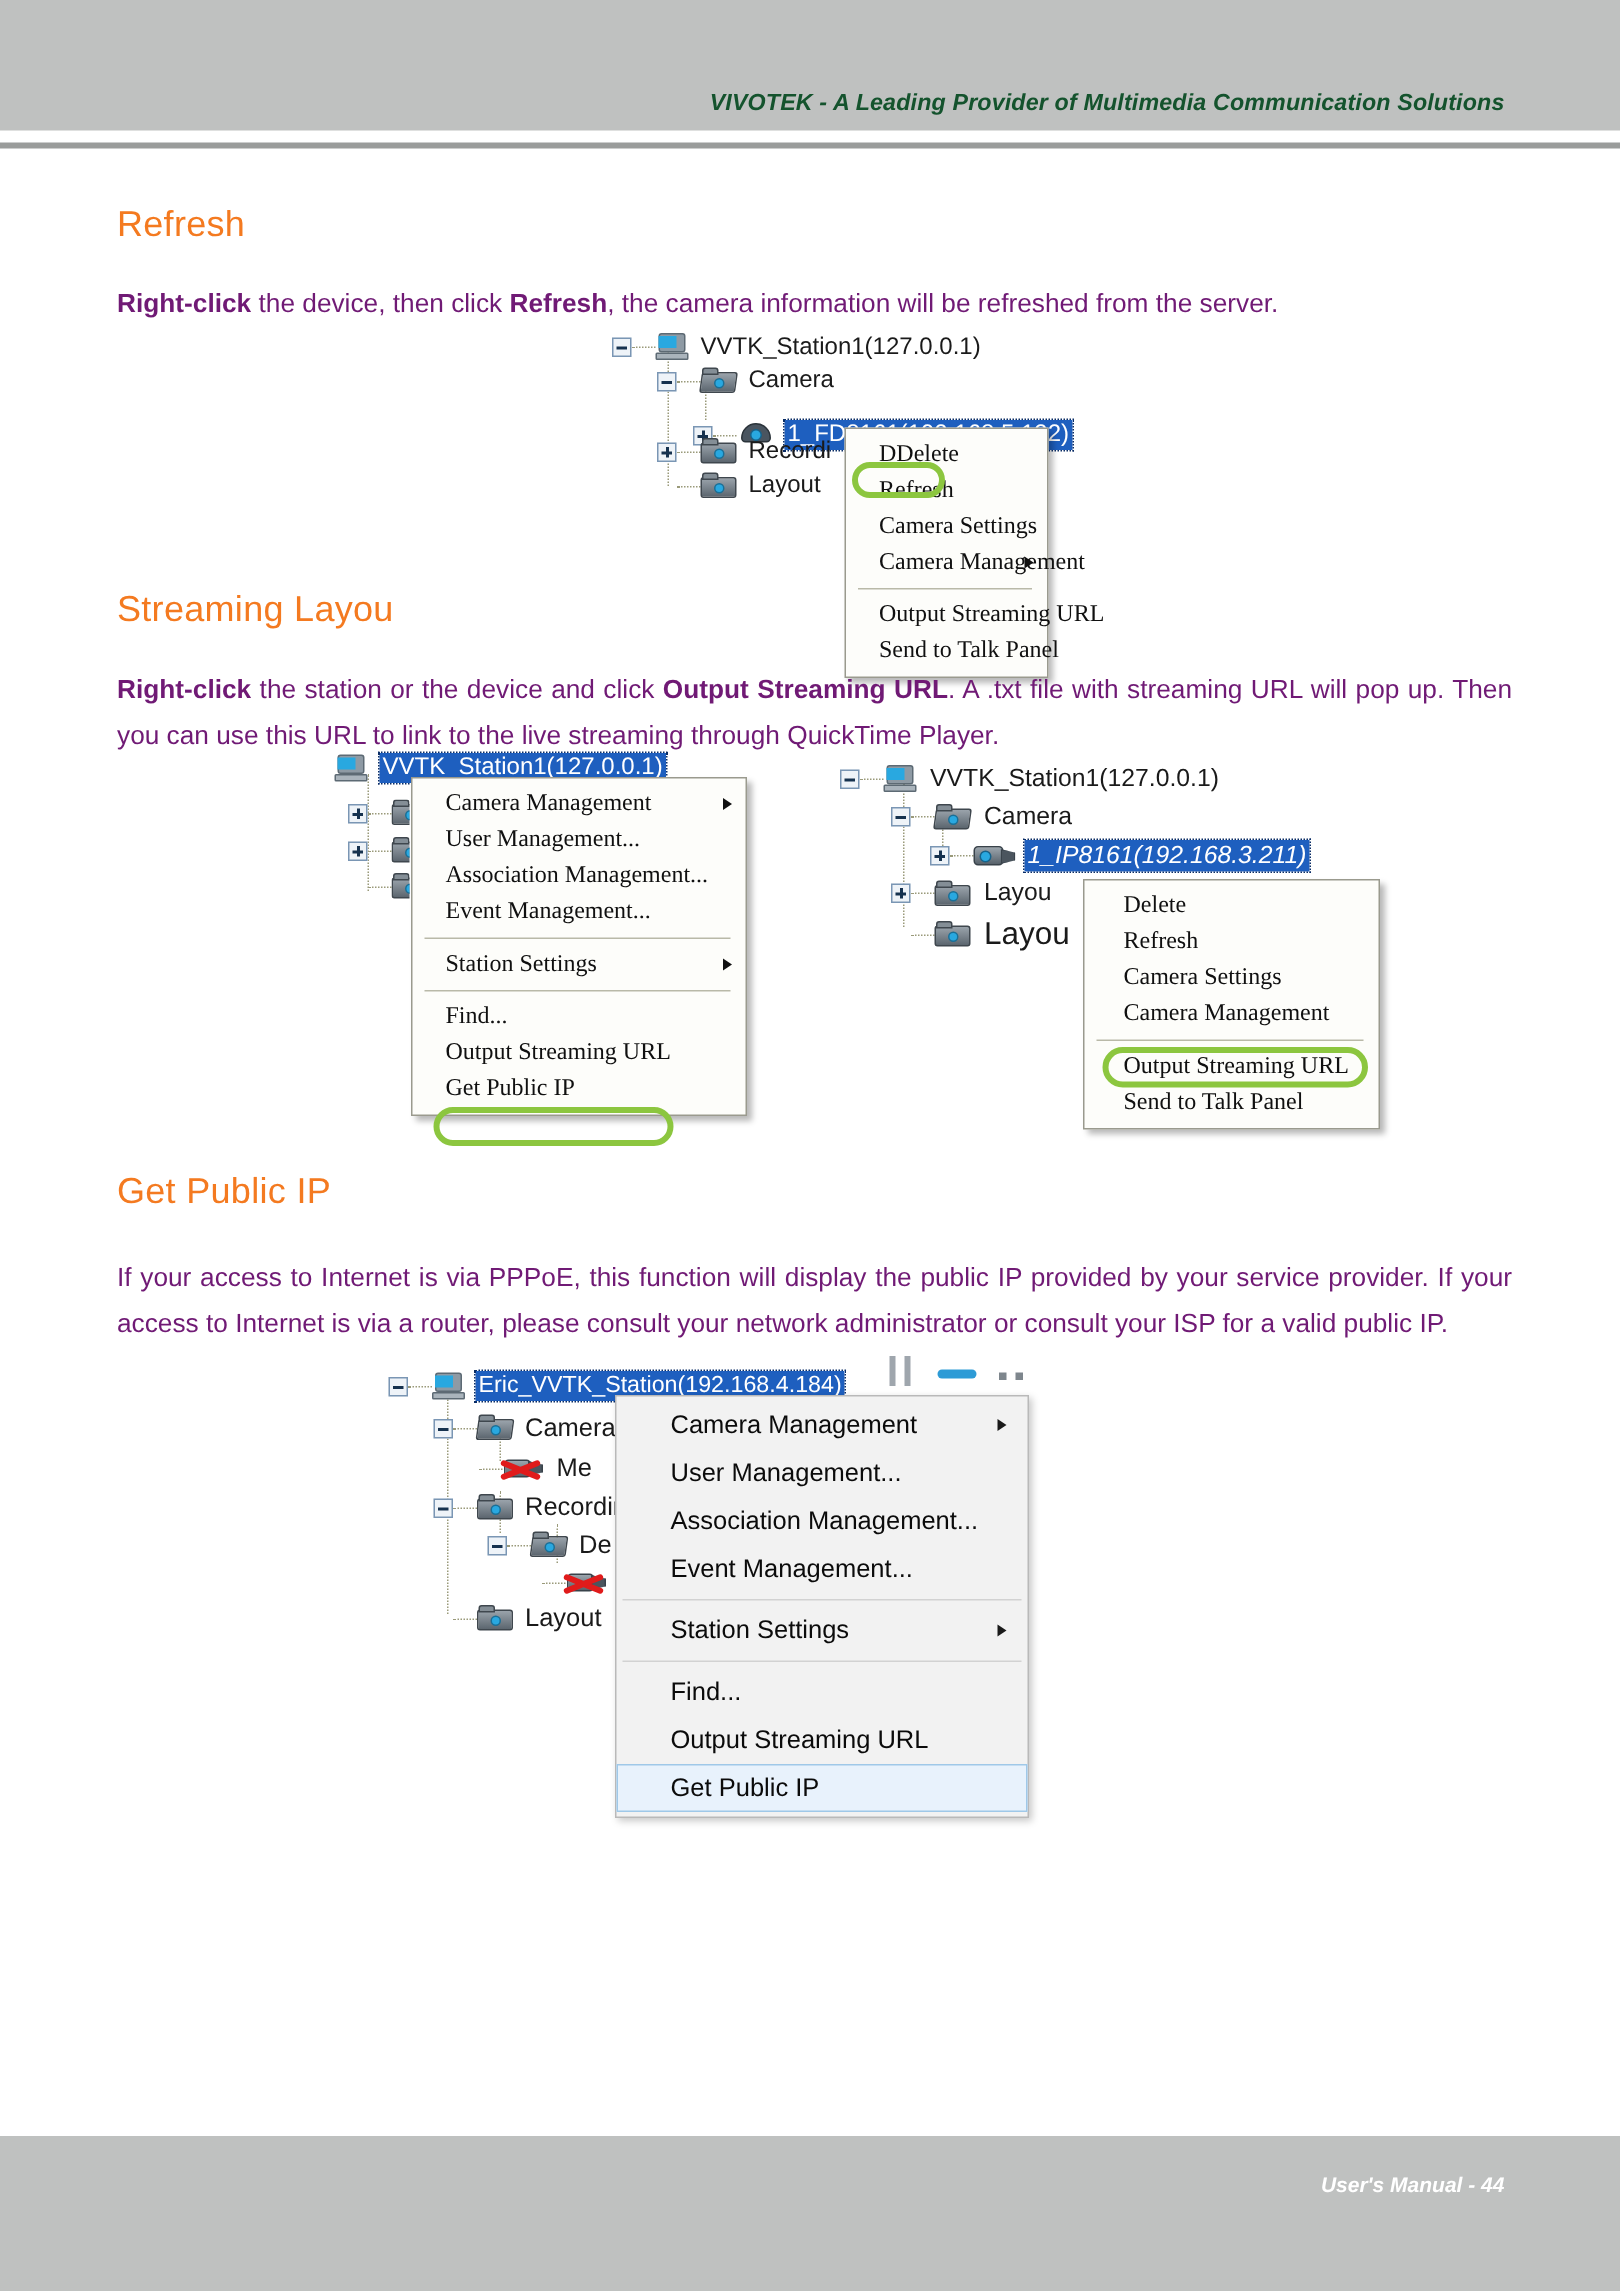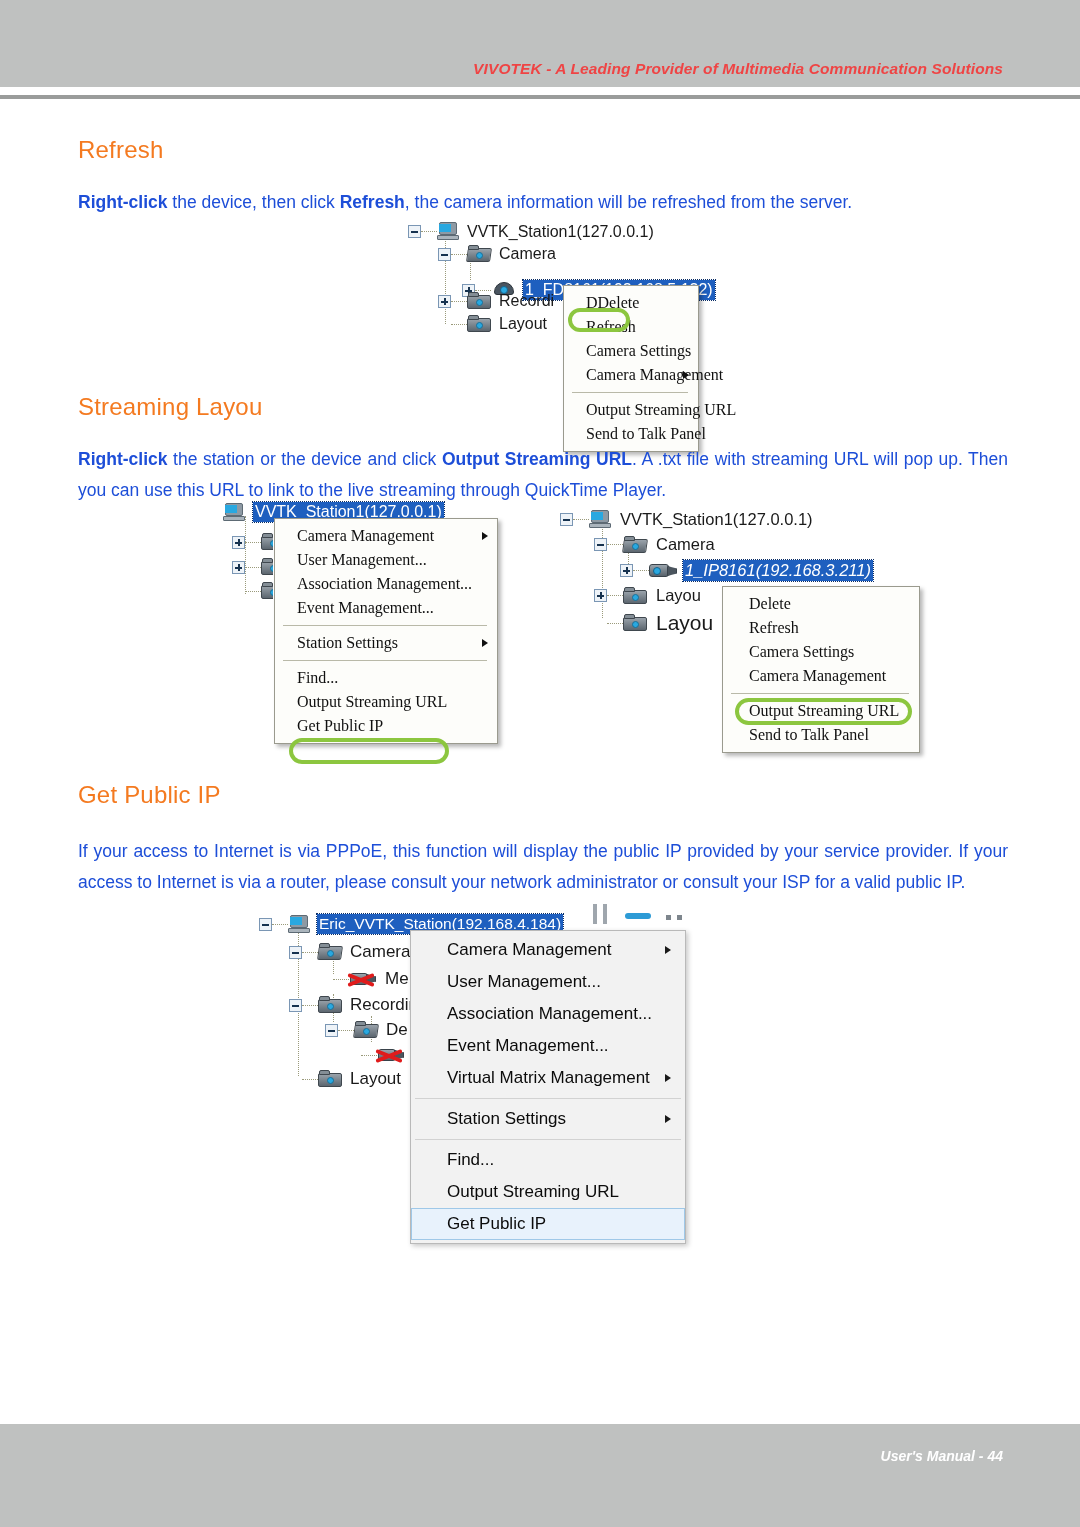--- a/index.html
+++ b/index.html
@@ -13,21 +13,21 @@
   }
 
   
   .header-band{
     position:absolute; left:0; top:0; width:1080px; height:87px;
     background:#bfc1c0;
   }
   .header-title{
     position:absolute; right:77px; top:60px;
     font-size:15.5px; font-style:italic; font-weight:bold;
-    color:#ef4444; letter-spacing:.1px; white-space:nowrap;
+    color:#14532d; letter-spacing:.1px; white-space:nowrap;
   }
   .header-rule{
     position:absolute; left:0; top:95px; width:1080px; height:4px;
     background:#9a9c9b;
   }
 
   
   .footer-band{
     position:absolute; left:0; top:1424px; width:1080px; height:103px;
     background:#bfc1c0;
@@ -41,21 +41,21 @@
   
   .content{ position:absolute; left:0; top:0; width:1080px; }
 
   h2.sec{
     position:absolute; left:78px; margin:0;
     font-size:24px; font-weight:400; color:#f47a20;
     letter-spacing:.2px;
   }
   p.body{
     position:absolute; left:78px; width:930px; margin:0;
-    font-size:17.5px; line-height:31px; color:#1d4ed8;
+    font-size:17.5px; line-height:31px; color:#701a75;
     text-align:justify;
   }
   p.body b{ font-weight:bold; }
 
   
   .fig{ position:absolute; }
 
   .tnode{ position:absolute; white-space:nowrap; display:flex; align-items:center; }
   .tlabel{ font-family:"Liberation Sans", sans-serif; color:#1a1a1a; }
 
@@ -409,21 +409,21 @@
       <span class="exp"></span>
       <span class="dots"></span>
       <span class="ic ic-folder open">
           <span class="fb"></span>
           <span class="ft"></span>
           <span class="dot"></span>
         </span>
       <span class="tlabel" style="font-size:17px; margin-left:8px;">Camera</span>
     </div>
 
-    <div class="tnode" style="left:80px; top:57px;">
+    <div class="tnode" style="left:66px; top:57px;">
       <span class="dots"></span>
       <span class="ic ic-xcam">
           <span class="cbody"></span>
           <span class="tail"></span>
           <span class="x1"></span>
           <span class="x2"></span>
         </span>
       <span class="tlabel" style="font-size:17px; margin-left:8px;">Me</span>
     </div>
 
@@ -469,21 +469,20 @@
           <span class="dot"></span>
         </span>
       <span class="tlabel" style="font-size:17px; margin-left:8px;">Layout</span>
     </div>
 
     <div class="mmenu" style="left:157px; top:18px; width:276px;">
       <div class="mi"><span>Camera Management</span><i class="arr"></i></div>
       <div class="mi"><span>User Management...</span></div>
       <div class="mi"><span>Association Management...</span></div>
       <div class="mi"><span>Event Management...</span></div>
-      <div class="mi"><span>Virtual Matrix Management</span><i class="arr"></i></div>
       <div class="sep"></div>
       <div class="mi"><span>Station Settings</span><i class="arr"></i></div>
       <div class="sep"></div>
       <div class="mi"><span>Find...</span></div>
       <div class="mi"><span>Output Streaming URL</span></div>
       <div class="mi hl"><span>Get Public IP</span></div>
     </div>
   </div>
 
 </div>

